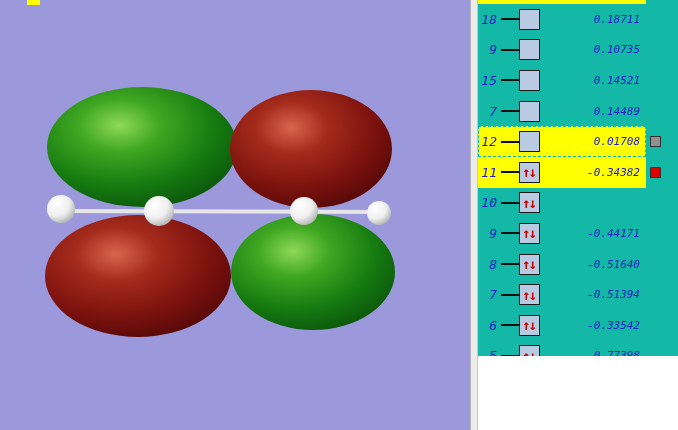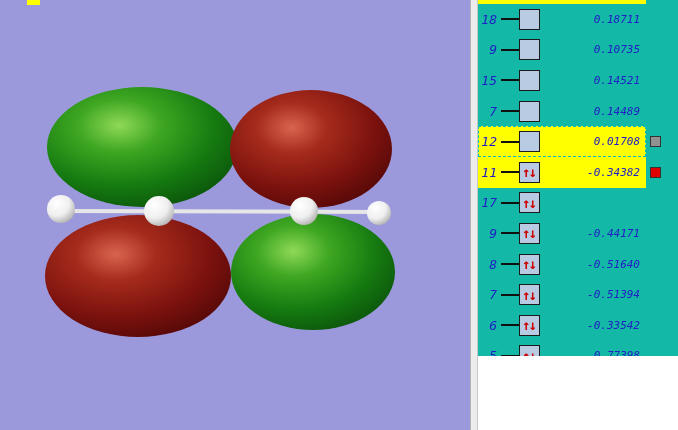--- a/index.html
+++ b/index.html
@@ -140,21 +140,21 @@
     <span class="cell idx">11</span>
     <span class="cell tick"></span>
     <span class="cell level-box">
       <span class="arrows">↑↓</span>
     </span>
     <span class="cell val">-0.34382</span>
     <span class="cell swatch" style="background: rgb(224, 0, 0); display: inline-block;"></span>
   </div>
       <div class="mo-row">
 
-    <span class="cell idx">17</span>
+    <span class="cell idx">10</span>
     <span class="cell tick"></span>
     <span class="cell level-box">
       <span class="arrows">↑↓</span>
     </span>
 
   </div>
       <div class="mo-row">
 
     <span class="cell idx">9</span>
     <span class="cell tick"></span>

